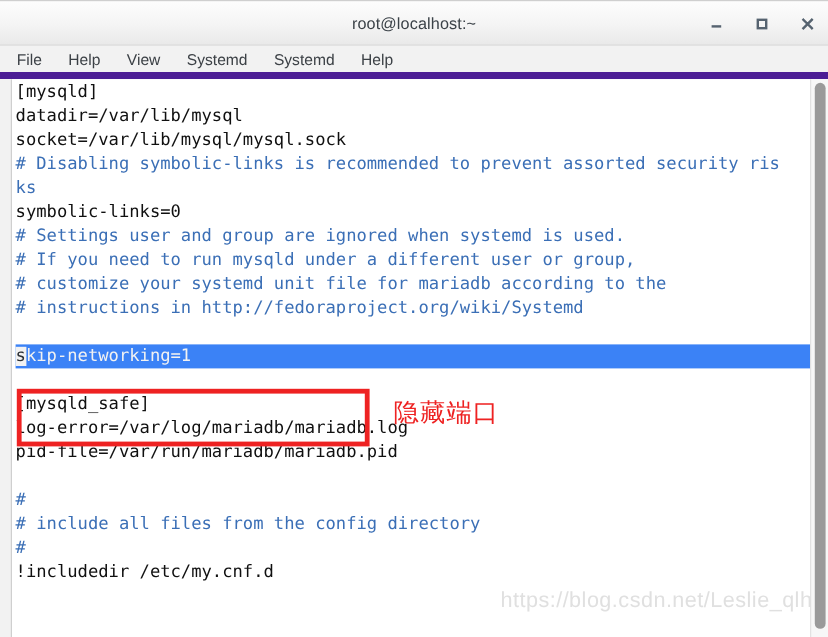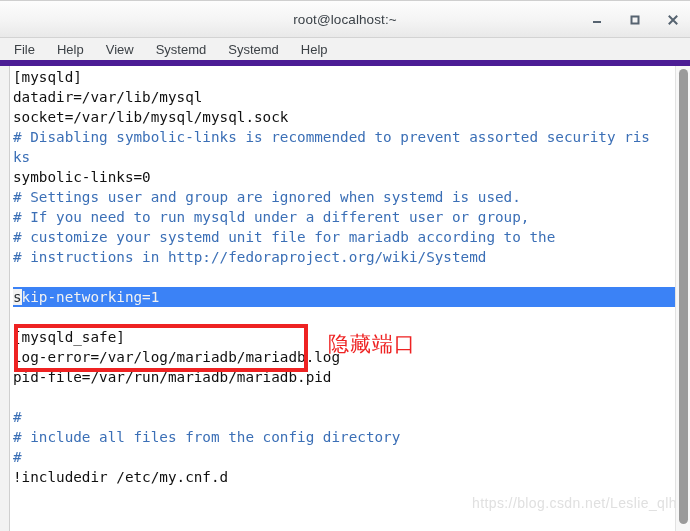--- a/index.html
+++ b/index.html
@@ -179,21 +179,21 @@
     background: #9a9a9a;
     border-radius: 5px;
   }
 
   
   .watermark {
     position: absolute;
     right: 13px;
     bottom: 20px;
     font-family: "Liberation Sans", sans-serif;
-    font-size: 14px;
+    font-size: 18px;
     color: #e0e0e0;
     letter-spacing: .4px;
     white-space: nowrap;
     pointer-events: none;
   }
 </style>
 </head>
 <body>
 
 <div class="window">

